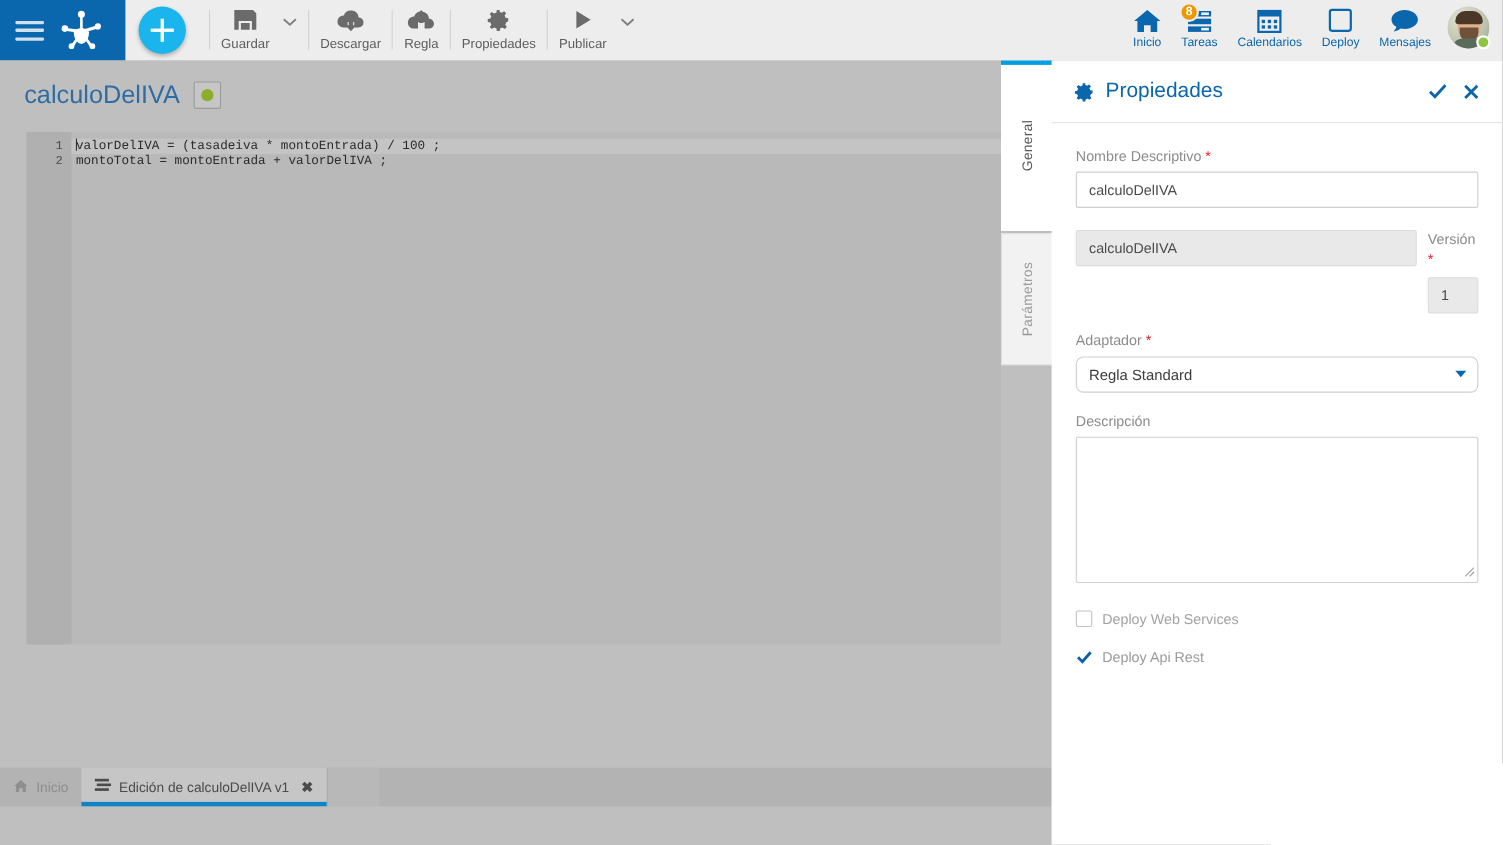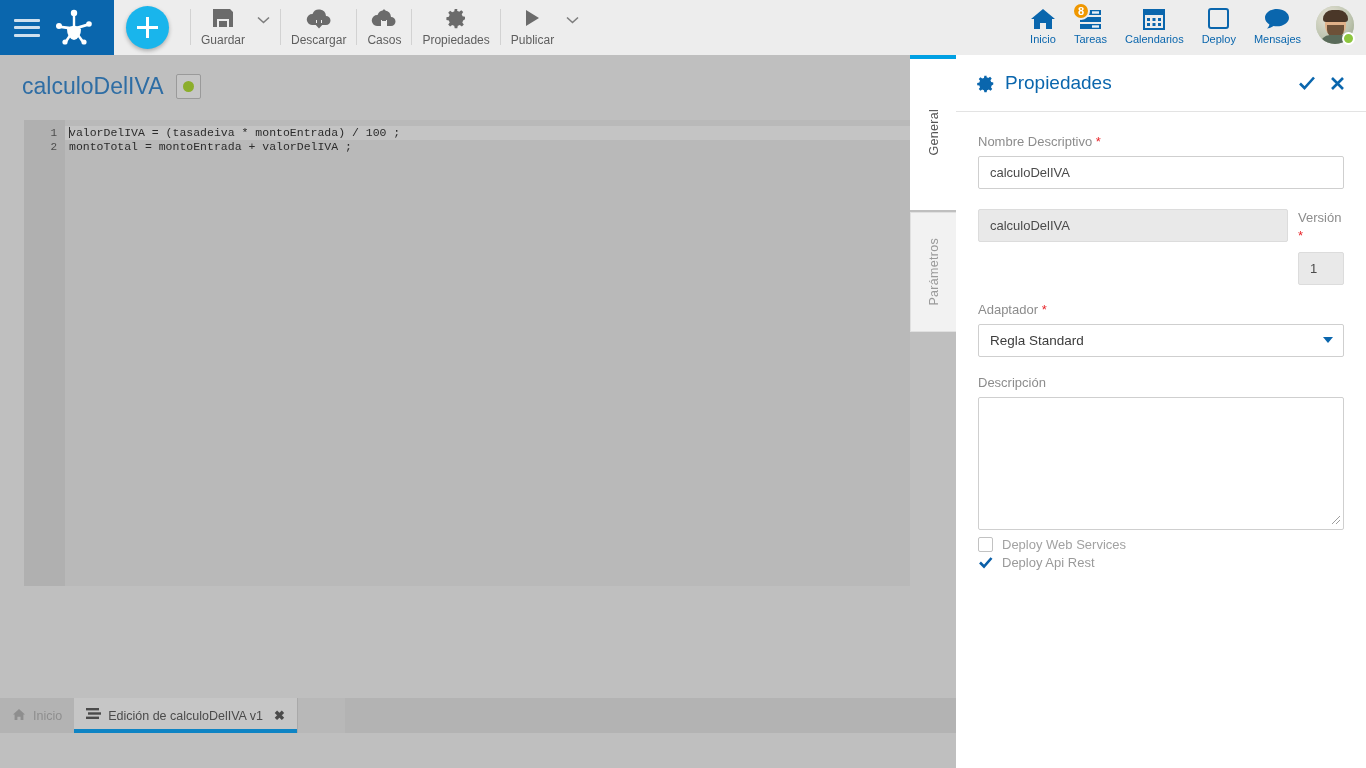--- a/index.html
+++ b/index.html
@@ -109,37 +109,37 @@
     outline:none;
   }
   .txt-input.readonly { background:#e9e9e9; border-color:#dcdcdc; }
   .row-two { display:flex; gap:10px; align-items:flex-start; }
   .col-grow { flex:1; }
   .col-ver { width:46px; }
   .col-ver .field-label { text-align:left; }
 
   .select-wrap { position:relative; }
   .select-box {
-    width:100%; height:33px; border:1px solid #cfcfcf; border-radius:2px; background:#fff;
+    width:100%; height:33px; border:1px solid #cfcfcf; border-radius:7px; background:#fff;
     padding:0 28px 0 11px; font-size:13.5px; color:#3c3c3c;
     display:flex; align-items:center; cursor:pointer;
   }
   .select-arrow {
     position:absolute; right:11px; top:13px; width:0; height:0;
     border-left:5px solid transparent; border-right:5px solid transparent; border-top:6px solid #0a66ad;
   }
   .ta-wrap { position:relative; }
   .textarea {
     width:100%; height:133px; border:1px solid #cfcfcf; border-radius:2px; background:#fff;
     resize:none; padding:6px 9px; font-size:13px; color:#4b4b4b;
     font-family:"Liberation Sans", sans-serif; outline:none;
   }
   .resize-grip { position:absolute; right:3px; bottom:5px; pointer-events:none; }
 
-  .chk-row { display:flex; align-items:flex-end; gap:9px; margin-top:3px; cursor:pointer; }
+  .chk-row { display:flex; align-items:flex-end; gap:9px; margin-top:20px; cursor:pointer; }
   .chk-box {
     width:15px; height:15px; border:1px solid #c2c2c2; background:#fff; border-radius:2px;
     flex:none; position:relative;
   }
   .chk-box.checked { border-color:#fff; }
   .chk-label { font-size:13px; color:#a2a2a2; }
   .chk-label.on { color:#9a9a9a; }
 
   
   .vtabs { position:absolute; left:910px; top:55px; width:47px; }
@@ -239,21 +239,21 @@
 
       <div class="tb-sep"></div>
 
       <div class="tb-item">
         <span class="ic">
           <svg width="26" height="22" viewBox="0 0 26 22">
               <path fill="#6b6b6b" d="M20 10a7 7 0 0 0-13.5-2A5.5 5.5 0 0 0 6 19h4v-6h6v6h4a4.5 4.5 0 0 0 0-9z"></path>
               <path fill="#6b6b6b" d="M13 2l5 6h-3v6h-4V8H8z"></path>
             </svg>
         </span>
-        <span class="lb">Casos</span>
+        <span class="lb">Regla</span>
       </div>
 
       <div class="tb-sep"></div>
 
       <div class="tb-item">
         <span class="ic">
           <svg width="22" height="22" viewBox="0 0 22 22">
               <path fill="#6b6b6b" d="M11 7.2A3.8 3.8 0 1 0 11 14.8 3.8 3.8 0 0 0 11 7.2zm9 5.1v-2.6l-2.5-.5a6.8 6.8 0 0 0-.8-2l1.5-2.1-1.9-1.9-2.1 1.5a6.8 6.8 0 0 0-2-.8L12.3 2H9.7l-.5 2.5a6.8 6.8 0 0 0-2 .8L5.1 3.8 3.2 5.7l1.5 2.1a6.8 6.8 0 0 0-.8 2L1.4 10.3v2.6l2.5.5c.18.71.45 1.38.8 2l-1.5 2.1 1.9 1.9 2.1-1.5c.62.35 1.29.62 2 .8l.5 2.5h2.6l.5-2.5c.71-.18 1.38-.45 2-.8l2.1 1.5 1.9-1.9-1.5-2.1c.35-.62.62-1.29.8-2z"></path>
             </svg>
         </span>

